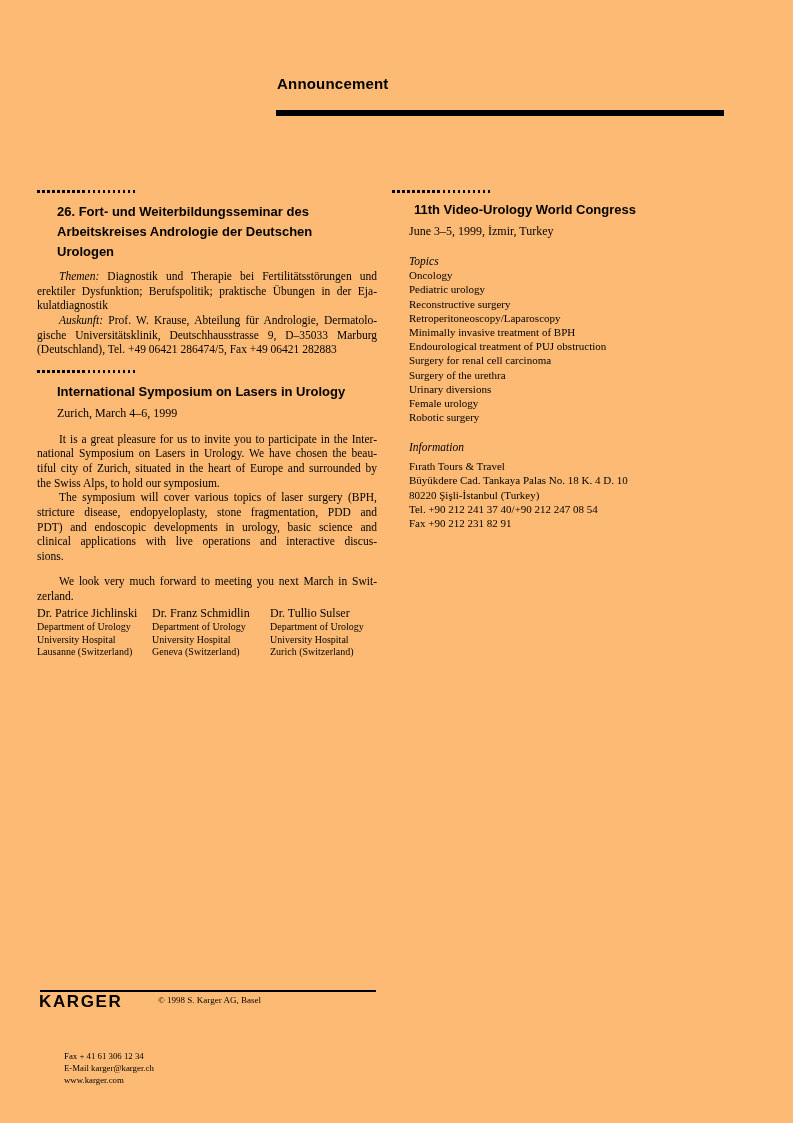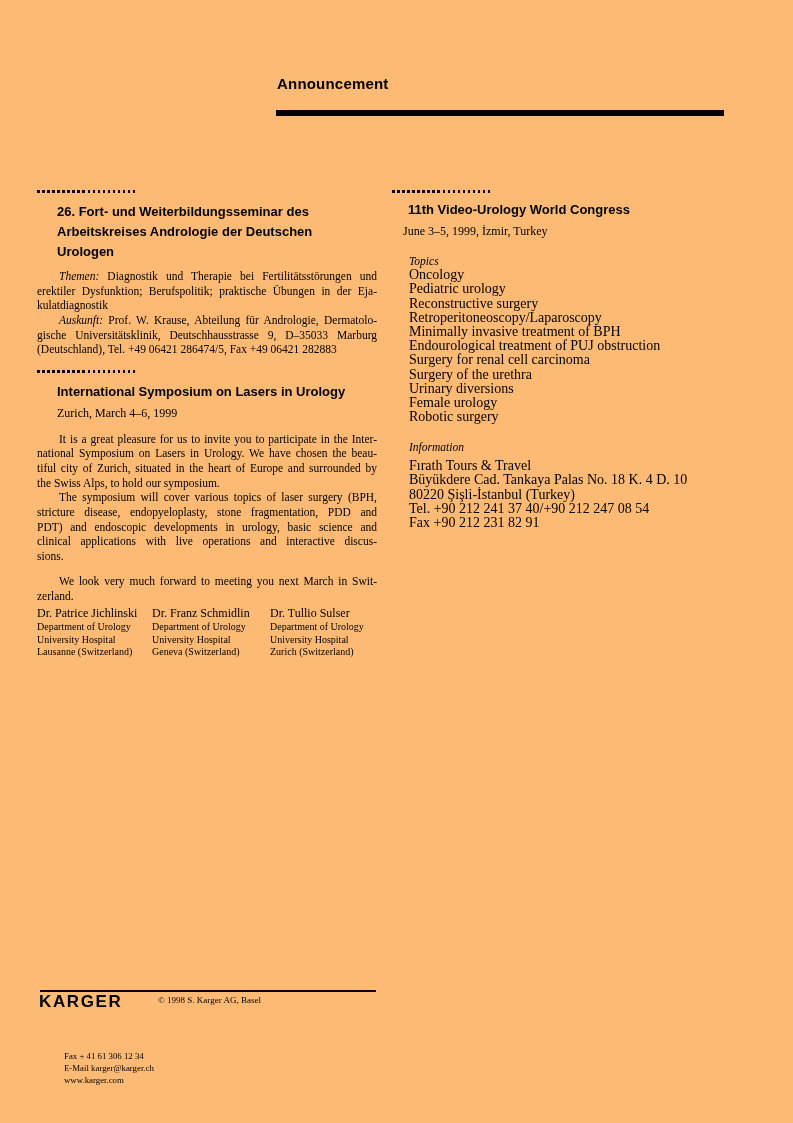--- a/index.html
+++ b/index.html
@@ -23,44 +23,44 @@
 
   .dots {
     width:101px; height:2.8px;
     background:repeating-linear-gradient(to right, #000 0 2.5px, transparent 2.5px 5.05px);
   }
 
   .sec-title {
     font-family:"Liberation Sans", sans-serif; font-weight:bold;
     font-size:13px; line-height:20px; margin:9px 0 0 20px;
   }
-  .col-right .sec-title { margin-left:16px; line-height:16px; }
+  .col-right .sec-title { margin-left:22px; line-height:16px; }
 
   .venue { font-size:12px; line-height:14.7px; margin:4px 0 0 20px; }
-  .col-right .venue { margin-left:11px; margin-top:6px; }
+  .col-right .venue { margin-left:17px; margin-top:6px; }
 
   .par { margin-top:0; }
   .par.gap-s  { margin-top:7px;  }
   .par.gap-m  { margin-top:11px; }
   .par.gap-l  { margin-top:10px; }
   .ln {
     font-size:11.5px; line-height:14.7px; white-space:nowrap;
     text-align:justify; text-align-last:justify;
   }
   .ln.indent { text-indent:22px; }
   .par .ln:last-child { text-align:left; text-align-last:left; }
 
   .dots2 { margin-top:13px; }
 
   
   .label-it { font-style:italic; font-size:11.5px; line-height:14.7px; margin-left:17px; }
   .lbl-topics { margin-top:15px; }
   .lbl-info   { margin-top:16px; }
   .rlist { margin-left:17px; }
-  .rlist .li { font-size:14px; line-height:14.2px; white-space:nowrap; }
+  .rlist .li { font-size:11px; line-height:14.2px; white-space:nowrap; }
   .rlist-info { margin-top:4px; }
 
   
   .sigs { display:flex; margin-top:3px; }
   .sig { box-sizing:border-box; }
   .sig-1 { width:115px; } .sig-2 { width:118px; } .sig-3 { width:107px; }
   .sig-name { font-size:12px; line-height:15px; white-space:nowrap; }
   .sig .li { font-size:10px; line-height:12.3px; white-space:nowrap; }
 
   

